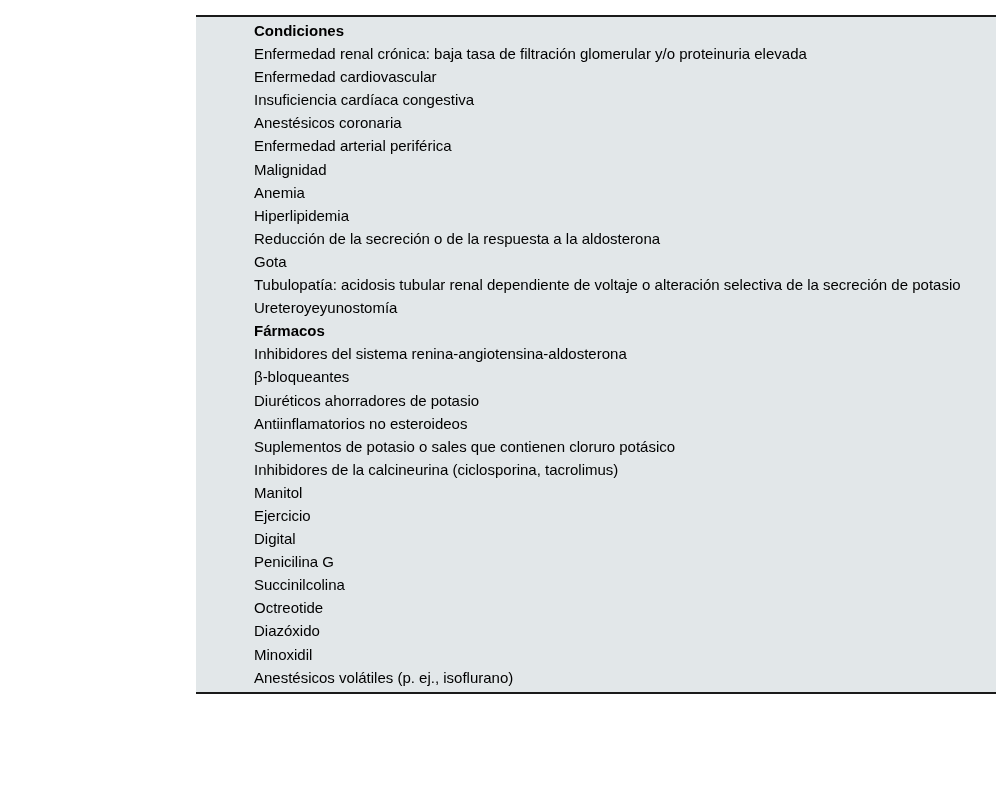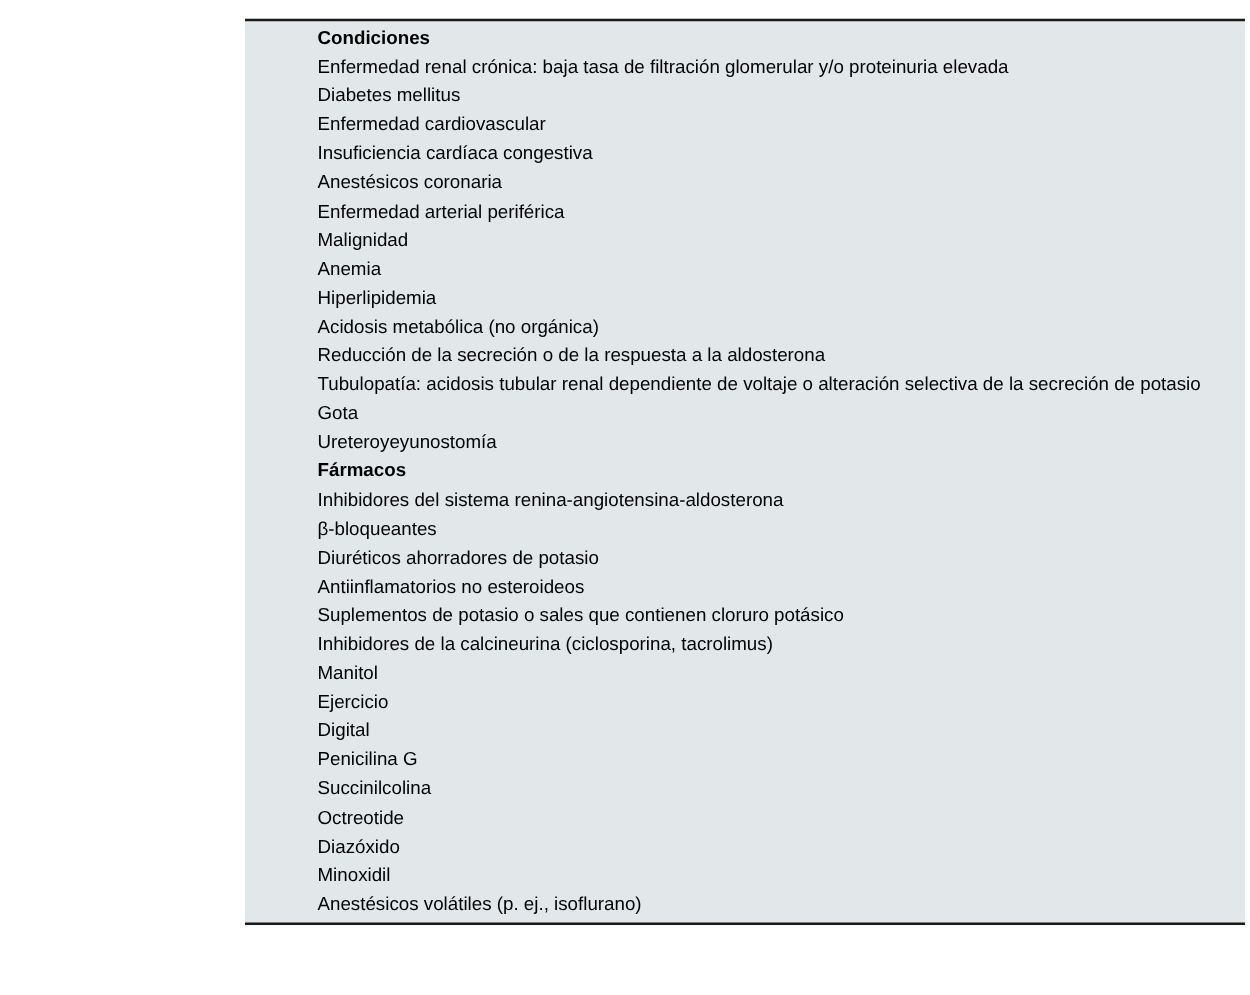--- a/index.html
+++ b/index.html
@@ -42,32 +42,30 @@
     font-weight: bold;
   }
 </style>
 </head>
 <body>
 
 <div class="page">
   <div class="table-wrap">
       <div class="row header">Condiciones</div>
       <div class="row">Enfermedad renal crónica: baja tasa de filtración glomerular y/o proteinuria elevada</div>
-      <div class="row">Diabetes mellitus</div>
       <div class="row">Enfermedad cardiovascular</div>
       <div class="row">Insuficiencia cardíaca congestiva</div>
       <div class="row">Anestésicos coronaria</div>
       <div class="row">Enfermedad arterial periférica</div>
       <div class="row">Malignidad</div>
       <div class="row">Anemia</div>
       <div class="row">Hiperlipidemia</div>
-      <div class="row">Acidosis metabólica (no orgánica)</div>
       <div class="row">Reducción de la secreción o de la respuesta a la aldosterona</div>
+      <div class="row">Gota</div>
       <div class="row">Tubulopatía: acidosis tubular renal dependiente de voltaje o alteración selectiva de la secreción de potasio</div>
-      <div class="row">Gota</div>
       <div class="row">Ureteroyeyunostomía</div>
       <div class="row header">Fármacos</div>
       <div class="row">Inhibidores del sistema renina-angiotensina-aldosterona</div>
       <div class="row">β-bloqueantes</div>
       <div class="row">Diuréticos ahorradores de potasio</div>
       <div class="row">Antiinflamatorios no esteroideos</div>
       <div class="row">Suplementos de potasio o sales que contienen cloruro potásico</div>
       <div class="row">Inhibidores de la calcineurina (ciclosporina, tacrolimus)</div>
       <div class="row">Manitol</div>
       <div class="row">Ejercicio</div>

